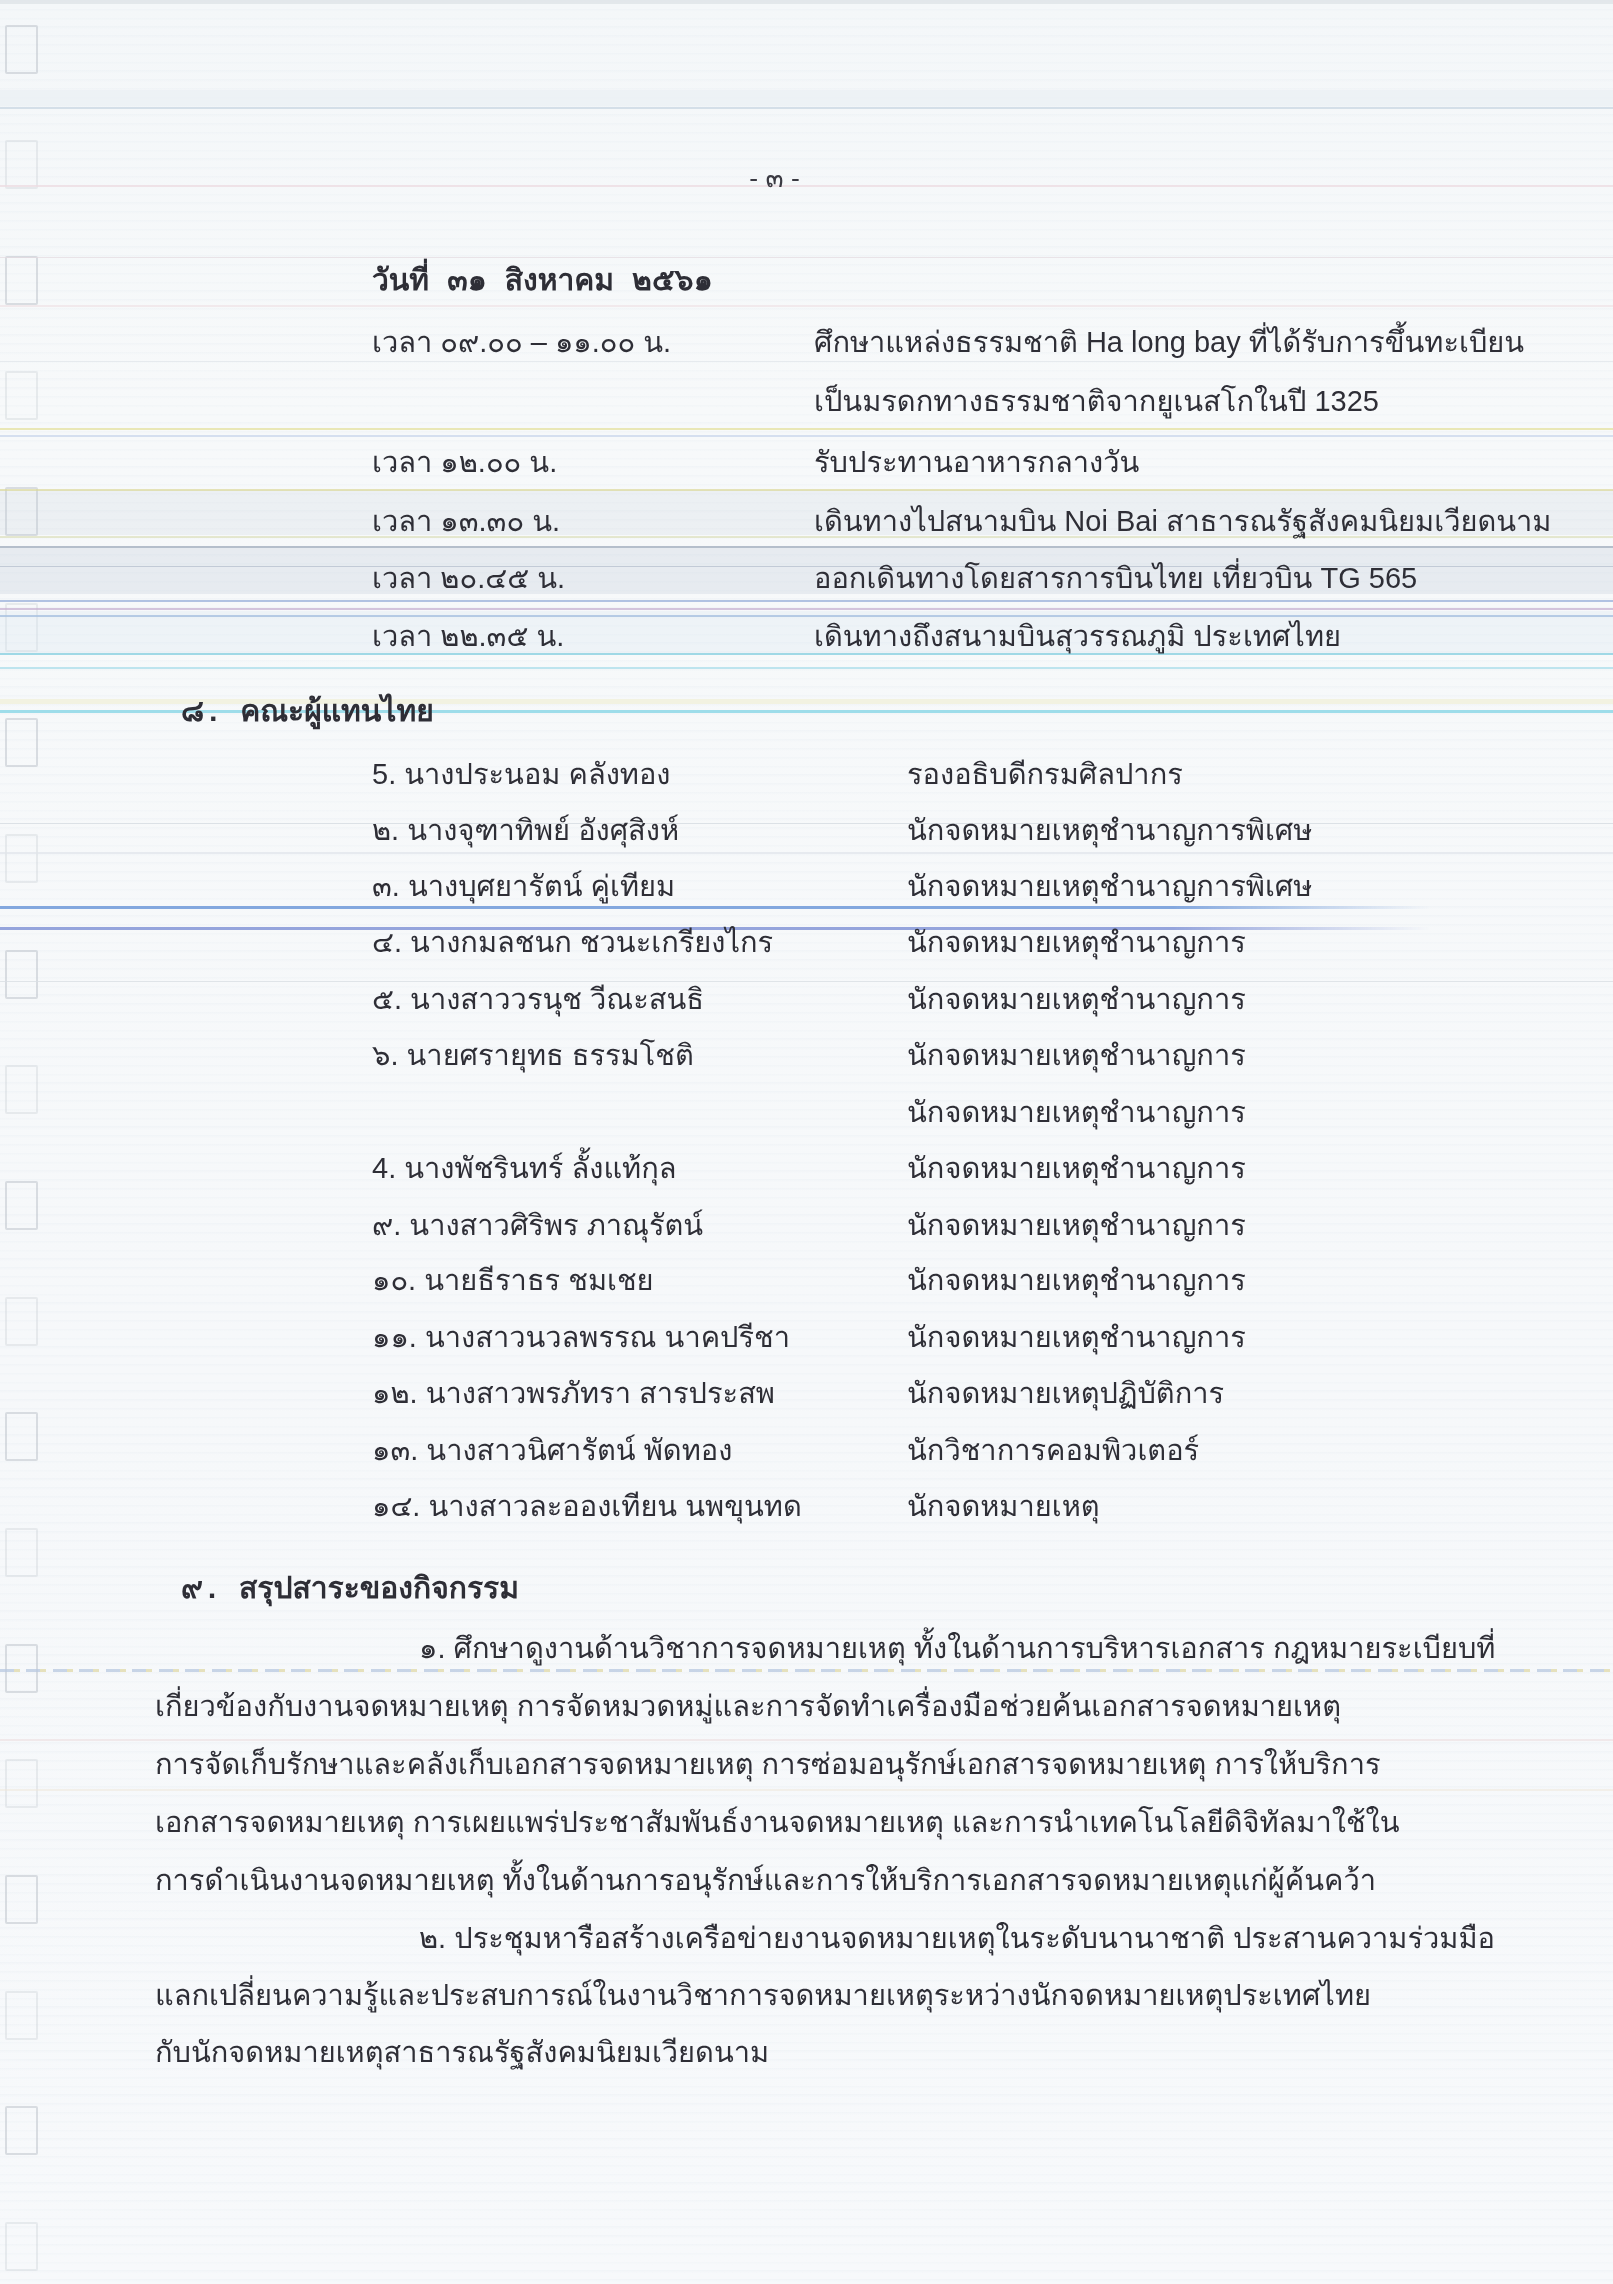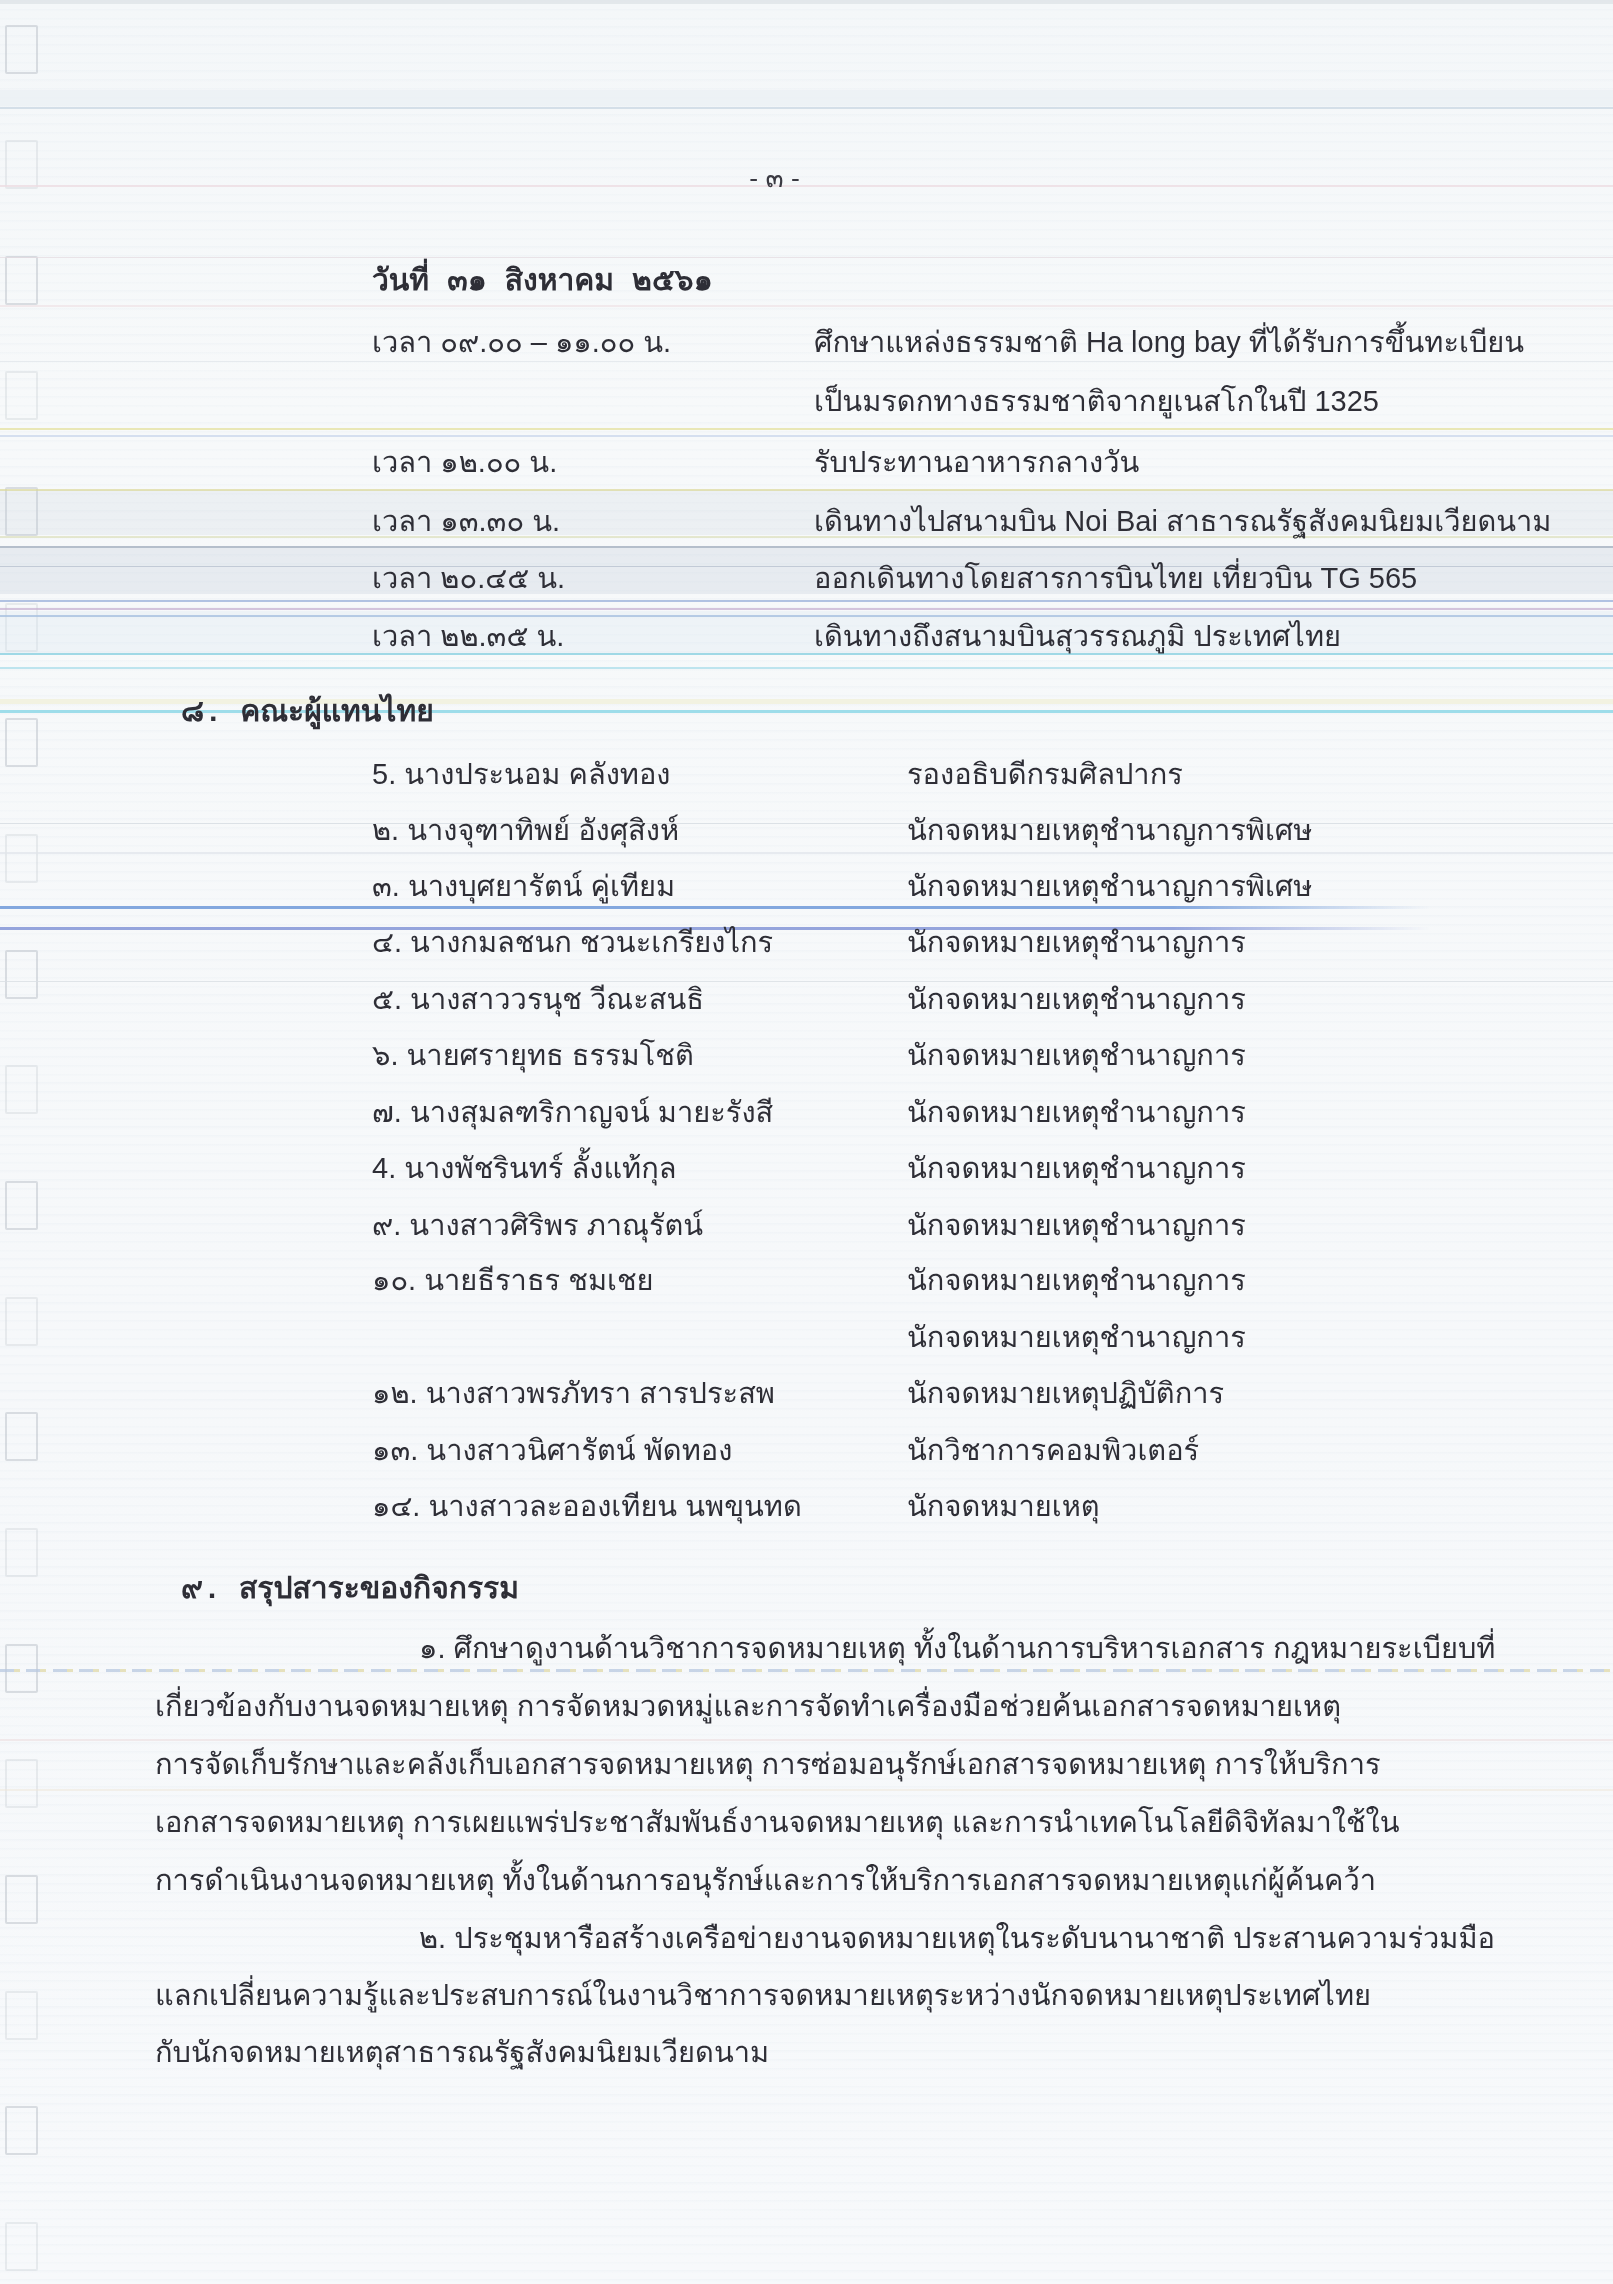--- a/index.html
+++ b/index.html
@@ -109,28 +109,28 @@
   <div class="txt" style="top:811px;left:372px">๒. นางจุฑาทิพย์ อังศุสิงห์</div>
   <div class="txt" style="top:811px;left:907px">นักจดหมายเหตุชำนาญการพิเศษ</div>
   <div class="txt" style="top:867px;left:372px">๓. นางบุศยารัตน์ คู่เทียม</div>
   <div class="txt" style="top:867px;left:907px">นักจดหมายเหตุชำนาญการพิเศษ</div>
   <div class="txt" style="top:923px;left:372px">๔. นางกมลชนก ชวนะเกรียงไกร</div>
   <div class="txt" style="top:923px;left:907px">นักจดหมายเหตุชำนาญการ</div>
   <div class="txt" style="top:980px;left:372px">๕. นางสาววรนุช วีณะสนธิ</div>
   <div class="txt" style="top:980px;left:907px">นักจดหมายเหตุชำนาญการ</div>
   <div class="txt" style="top:1036px;left:372px">๖. นายศรายุทธ ธรรมโชติ</div>
   <div class="txt" style="top:1036px;left:907px">นักจดหมายเหตุชำนาญการ</div>
-  <div class="txt" style="top:1093px;left:372px">๗. นางสุมลฑริกาญจน์ มายะรังสี</div>
   <div class="txt" style="top:1093px;left:907px">นักจดหมายเหตุชำนาญการ</div>
   <div class="txt" style="top:1149px;left:372px">4. นางพัชรินทร์ ลั้งแท้กุล</div>
   <div class="txt" style="top:1149px;left:907px">นักจดหมายเหตุชำนาญการ</div>
   <div class="txt" style="top:1206px;left:372px">๙. นางสาวศิริพร ภาณุรัตน์</div>
   <div class="txt" style="top:1206px;left:907px">นักจดหมายเหตุชำนาญการ</div>
   <div class="txt" style="top:1261px;left:372px">๑๐. นายธีราธร ชมเชย</div>
   <div class="txt" style="top:1261px;left:907px">นักจดหมายเหตุชำนาญการ</div>
+  <div class="txt" style="top:1318px;left:372px">๑๑. นางสาวนวลพรรณ นาคปรีชา</div>
   <div class="txt" style="top:1318px;left:907px">นักจดหมายเหตุชำนาญการ</div>
   <div class="txt" style="top:1374px;left:372px">๑๒. นางสาวพรภัทรา สารประสพ</div>
   <div class="txt" style="top:1374px;left:907px">นักจดหมายเหตุปฏิบัติการ</div>
   <div class="txt" style="top:1431px;left:372px">๑๓. นางสาวนิศารัตน์ พัดทอง</div>
   <div class="txt" style="top:1431px;left:907px">นักวิชาการคอมพิวเตอร์</div>
   <div class="txt" style="top:1487px;left:372px">๑๔. นางสาวละอองเทียน นพขุนทด</div>
   <div class="txt" style="top:1487px;left:907px">นักจดหมายเหตุ</div>
 
   <div class="txt bold" style="top:1571px;left:181px">๙. สรุปสาระของกิจกรรม</div>
 

